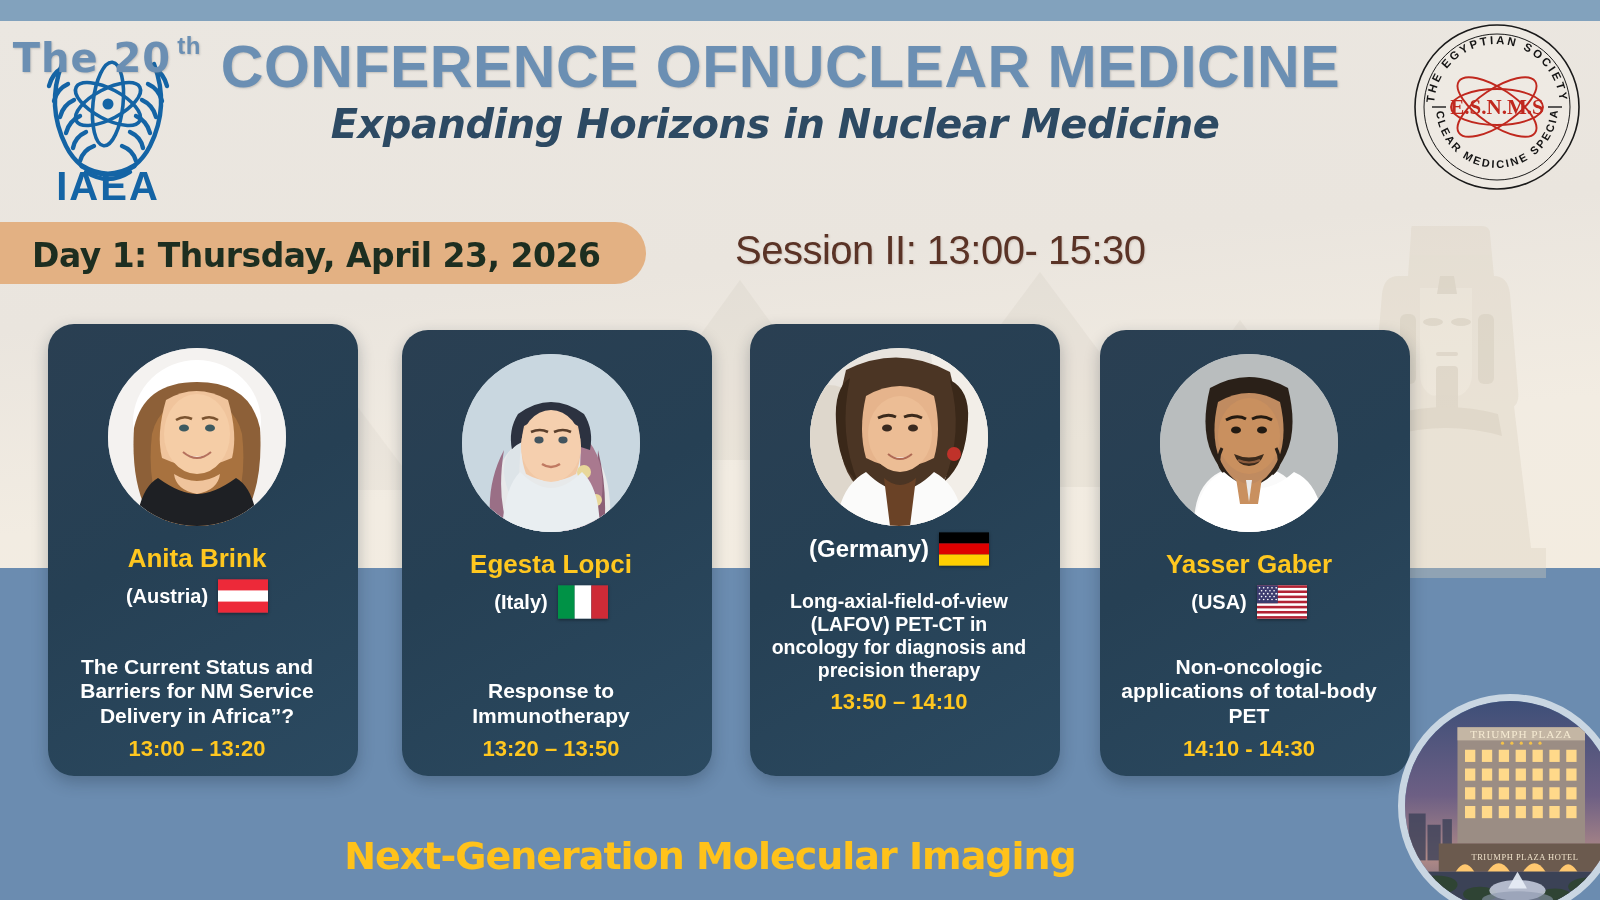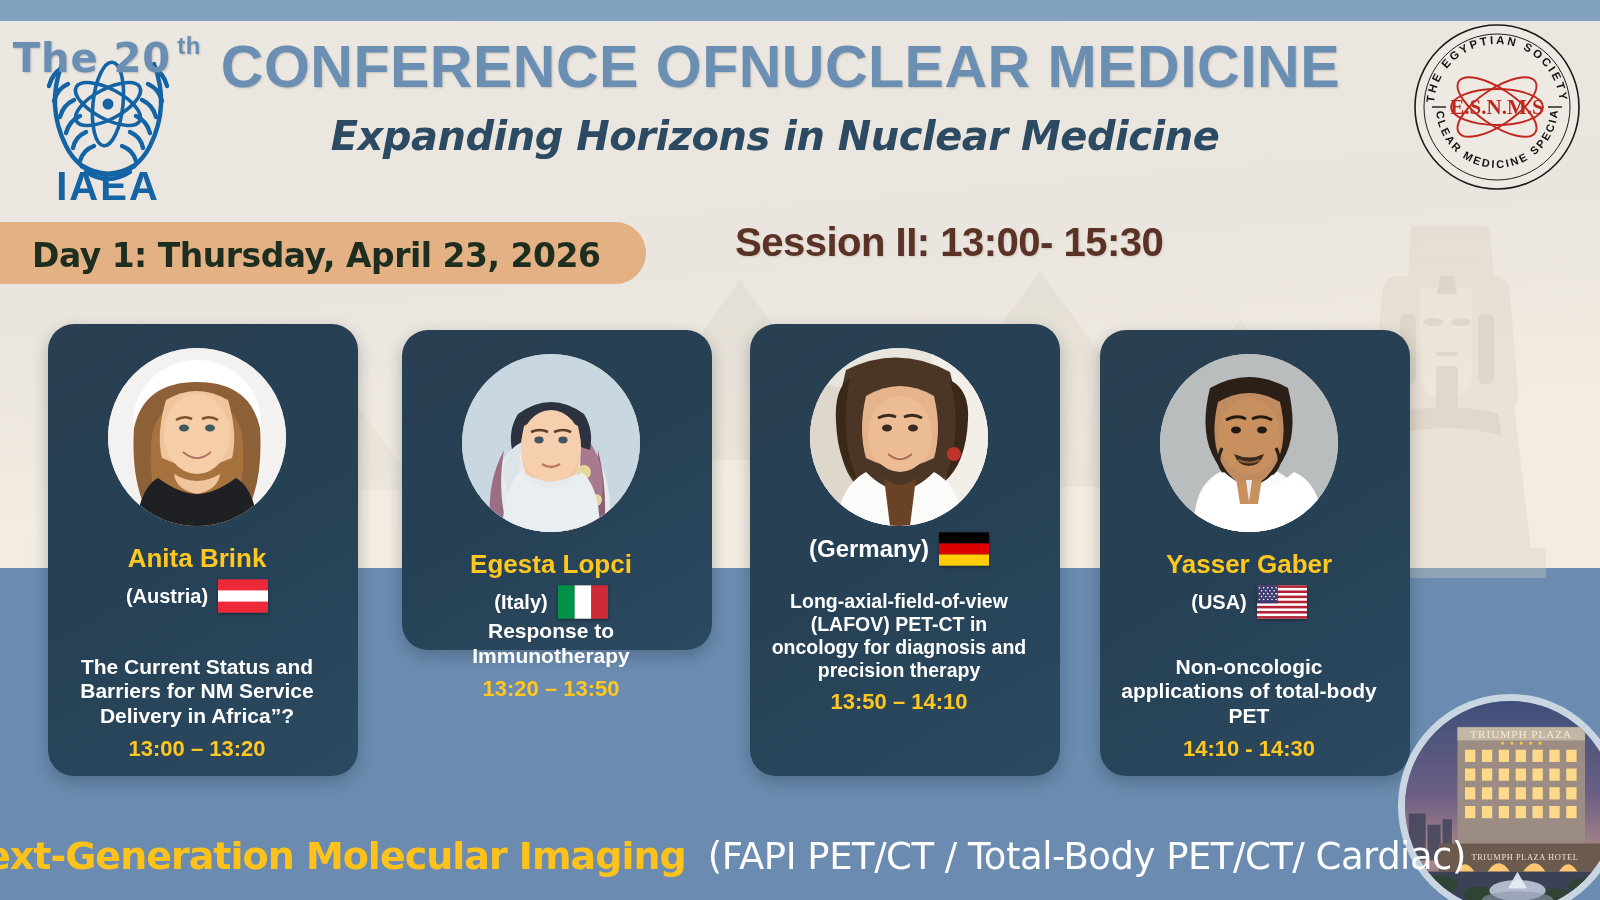--- a/index.html
+++ b/index.html
@@ -40,52 +40,52 @@
   .title-wrap{position:absolute;left:210px;top:38px;width:1130px;text-align:center;}
   .main-title{
     color:#6b8fb3;font-weight:bold;font-size:45px;letter-spacing:.5px;line-height:1;
     text-shadow:1px 1px 2px rgba(120,120,120,.35);white-space:nowrap;
     display:flex;align-items:flex-start;justify-content:flex-end;gap:6px;
   }
   .main-title .the20{font-family:"DejaVu Sans",sans-serif;font-size:40px;letter-spacing:1px;}
   .main-title .sup{font-size:24px;vertical-align:super;line-height:1;margin-top:-4px;margin-right:14px;}
   .main-title .conf{font-family:"Liberation Sans",sans-serif;font-size:59px;}
   .sub-title{
-    margin-top:16px;color:#2d4a63;font-weight:bold;font-size:40px;
+    margin-top:4px;color:#2d4a63;font-weight:bold;font-size:40px;
     font-family:"DejaVu Sans",sans-serif;font-style:italic;letter-spacing:-.5px;
     white-space:nowrap;
   }
 
   .esnms{position:absolute;right:18px;top:22px;width:170px;height:170px;}
   .esnms svg{width:100%;height:100%;}
 
   
   .day-banner{
     position:absolute;left:0;top:222px;height:62px;min-width:600px;
     background:#e3b183;border-radius:0 34px 34px 0;
     display:flex;align-items:center;padding:4px 46px 0 32px;box-sizing:border-box;
   }
   .day-banner span{color:#1d2e20;font-weight:bold;font-size:33px;white-space:nowrap;
     font-family:"DejaVu Sans",sans-serif;letter-spacing:-.5px;}
   .session{
-    position:absolute;left:735px;top:220px;color:#5a3326;font-weight:bold;font-size:40px;
+    position:absolute;left:735px;top:228px;color:#5a3326;font-weight:normal;font-size:40px;
     white-space:nowrap;text-shadow:1px 1px 2px rgba(150,130,120,.3);letter-spacing:-.5px;
   }
 
   
   .cards{position:absolute;left:0;top:0;width:1600px;height:900px;}
   .card{
     position:absolute;width:310px;border-radius:26px;box-sizing:border-box;
     background:linear-gradient(150deg,#2a3f52 0%,#264054 45%,#2b4a61 100%);
     box-shadow:0 6px 16px rgba(20,35,50,.28);
     display:flex;flex-direction:column;align-items:center;
     padding:24px 24px 12px 12px;
   }
   .c1{left:48px;top:324px;height:452px;}
-  .c2{left:402px;top:330px;height:320px;}
+  .c2{left:402px;top:330px;height:446px;}
   .c3{left:750px;top:324px;height:452px;}
   .c4{left:1100px;top:330px;height:446px;}
 
   .avatar{
     width:178px;height:178px;border-radius:50%;overflow:hidden;flex:0 0 auto;
     background:#c8cfd5;position:relative;
   }
   .avatar svg{position:absolute;left:0;top:0;width:100%;height:100%;}
 
   .sp-name{
@@ -509,16 +509,15 @@
       </g>
 
       <ellipse cx="120" cy="202" rx="30" ry="11" fill="#c9cfe0" opacity="0.85"></ellipse>
       <path d="M120 182 q-7 12 -10 18 h20 q-3 -6 -10 -18z" fill="#e8eef7" opacity="0.9"></path>
       <ellipse cx="120" cy="212" rx="38" ry="9" fill="#8c97ad" opacity="0.6"></ellipse>
     </svg>
   </div>
 
   <div class="footer">
     <span class="hl">Next-Generation Molecular Imaging</span>
-    <span class="paren">(FAPI PET/CT / Total-Body PET/CT/ Cardiac)</span>
   </div>
 
 </div>
 
 </body></html>

